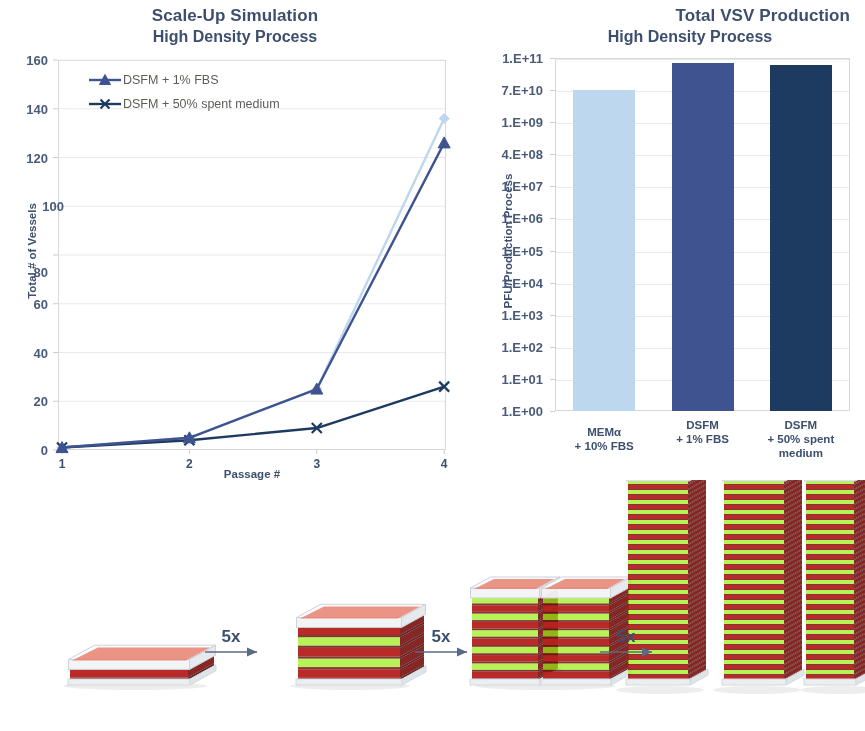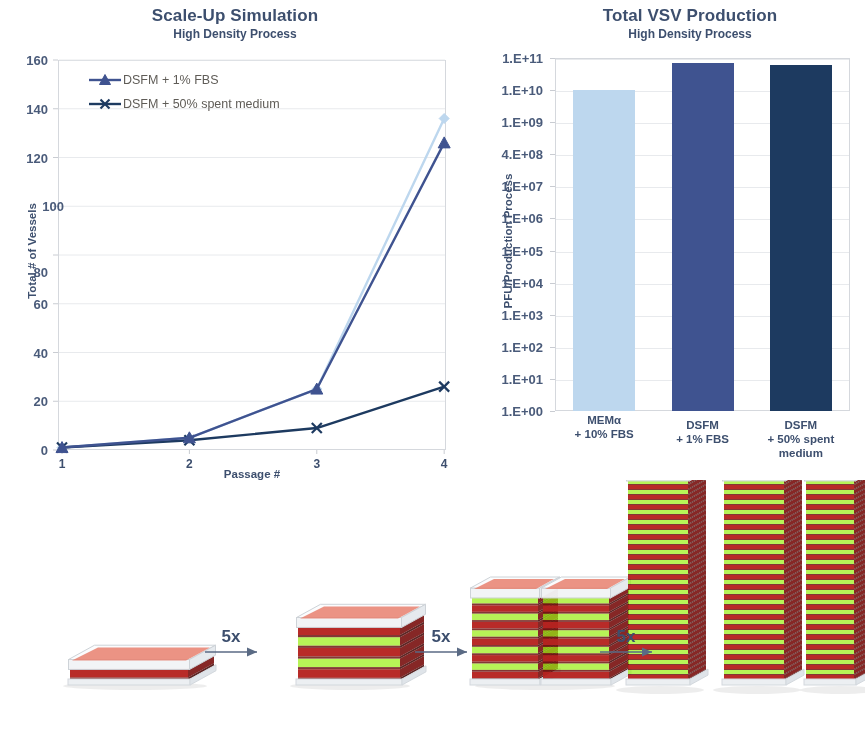--- a/index.html
+++ b/index.html
@@ -10,21 +10,21 @@
   }
   .figure{position:relative;width:865px;height:731px;}
 
   
   .panel{position:absolute;}
   .chart-title{
     text-align:center;font-weight:bold;font-size:17px;color:#3d4f6e;
     letter-spacing:.1px;line-height:1.15;
   }
   .chart-subtitle{
-    text-align:center;font-weight:bold;font-size:12px;color:#3d4f6e;
+    text-align:center;font-weight:bold;font-size:16px;color:#3d4f6e;
     margin-top:2px;line-height:1.15;
   }
   .plot-wrap{position:absolute;}
   .plot-area{position:absolute;border:1px solid #d5d8dd;background:#fff;box-sizing:border-box;}
   .gridline{position:absolute;left:0;right:0;height:1px;background:#e8eaed;}
   .ytick{
     position:absolute;text-align:right;font-size:13px;font-weight:bold;
     color:#4a5b7a;transform:translateY(-50%);white-space:nowrap;
   }
   .ytick-mark{position:absolute;width:5px;height:1px;background:#c9ccd2;}
@@ -161,21 +161,21 @@
               </g>
             </svg>
           </span>
           <span class="legend-label">DSFM + 50% spent medium</span>
         </div>
       </div>
   </div>
 
   <div class="panel" style="left:470px;top:0;width:395px;height:480px;">
 
-    <div class="chart-title" style="position:absolute;left:60px;top:6px;width:320px;">Total VSV Production</div>
+    <div class="chart-title" style="position:absolute;left:60px;top:6px;width:320px;text-align:right;">Total VSV Production</div>
     <div class="chart-subtitle" style="position:absolute;left:60px;top:26px;width:320px;">High Density Process</div>
 
     <div class="axis-title vertical" style="left:-42px;top:235px;width:160px;">PFU/Production Process</div>
 
     <div class="plot-wrap" style="left:0;top:0;width:395px;height:480px;">
       <div class="plot-area" id="bc-area" style="left:85px;top:58px;width:295px;height:353px;">
           <div class="gridline" style="top: 320.909px;"></div>
           <div class="gridline" style="top: 288.818px;"></div>
           <div class="gridline" style="top: 256.727px;"></div>
           <div class="gridline" style="top: 224.636px;"></div>
@@ -206,25 +206,25 @@
           <div class="ytick" style="left: 0px; width: 73px; top: 250.545px;">1.E+05</div>
           <div class="ytick-mark" style="left: 80px; top: 250.545px;"></div>
           <div class="ytick" style="left: 0px; width: 73px; top: 218.455px;">1.E+06</div>
           <div class="ytick-mark" style="left: 80px; top: 218.455px;"></div>
           <div class="ytick" style="left: 0px; width: 73px; top: 186.364px;">1.E+07</div>
           <div class="ytick-mark" style="left: 80px; top: 186.364px;"></div>
           <div class="ytick" style="left: 0px; width: 73px; top: 154.273px;">4.E+08</div>
           <div class="ytick-mark" style="left: 80px; top: 154.273px;"></div>
           <div class="ytick" style="left: 0px; width: 73px; top: 122.182px;">1.E+09</div>
           <div class="ytick-mark" style="left: 80px; top: 122.182px;"></div>
-          <div class="ytick" style="left: 0px; width: 73px; top: 90.0909px;">1.E+10</div>
+          <div class="ytick" style="left: 0px; width: 73px; top: 90.0909px;">7.E+10</div>
           <div class="ytick-mark" style="left: 80px; top: 90.0909px;"></div>
           <div class="ytick" style="left: 0px; width: 73px; top: 58px;">1.E+11</div>
           <div class="ytick-mark" style="left: 80px; top: 58px;"></div>
-          <div class="bar-cat" style="left: 79px; width: 110.333px; top: 413px;">
+          <div class="bar-cat" style="left: 79px; width: 110.333px; top: 425px;">
             <div>MEMα</div>
             <div>+ 10% FBS</div>
           </div>
           <div class="bar-cat" style="left: 177.333px; width: 110.333px; top: 418px;">
             <div>DSFM</div>
             <div>+ 1% FBS</div>
           </div>
           <div class="bar-cat" style="left: 275.667px; width: 110.333px; top: 418px;">
             <div>DSFM</div>
             <div>+ 50% spent</div>

